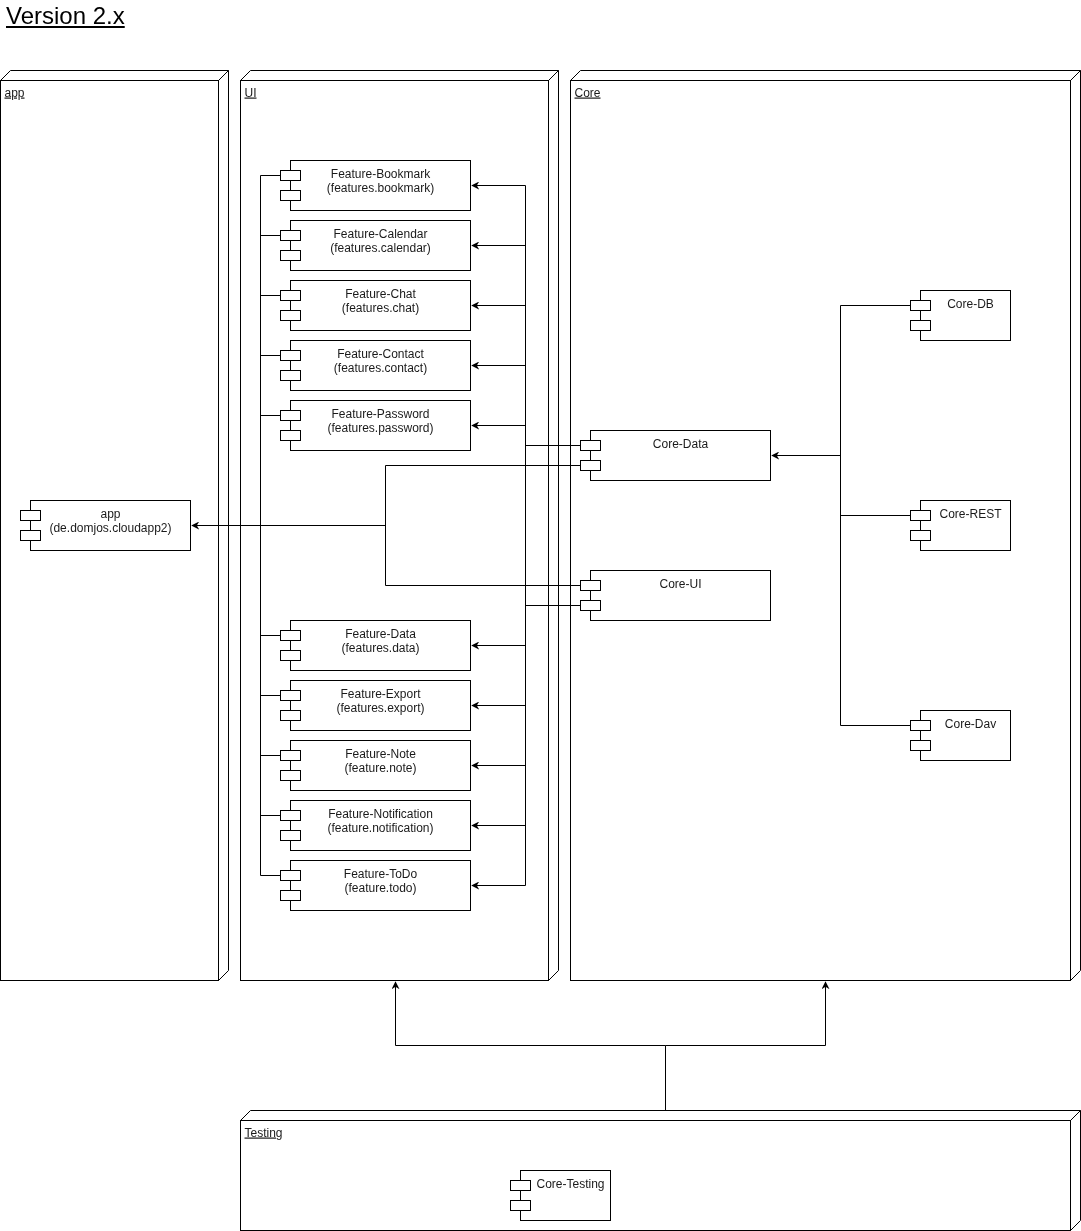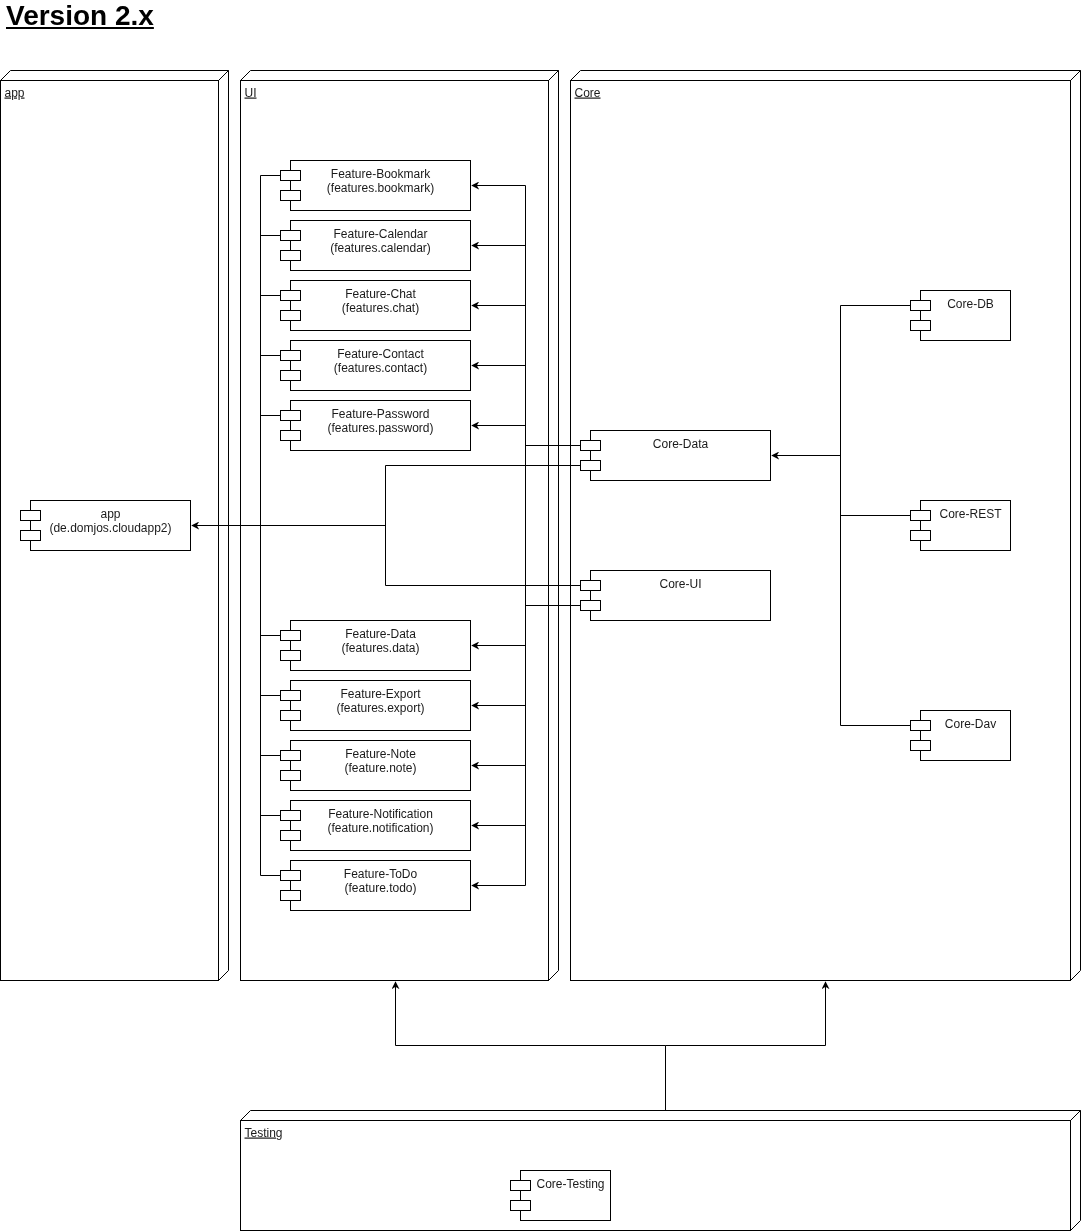--- a/index.html
+++ b/index.html
@@ -1,18 +1,18 @@
 <!DOCTYPE html>
 <html><head>
 <meta charset="utf-8">
 <style>
   html, body { margin: 0; padding: 0; background: #ffffff; }
   body { width: 1081px; height: 1231px; position: relative; overflow: hidden;
          font-family: "Liberation Sans", sans-serif; color: #000; }
-  #title { position: absolute; left: 6px; top: 0px; font-size: 28px; font-weight: bold;
+  #title { position: absolute; left: 6px; top: 0px; font-size: 24px; font-weight: normal;
            text-decoration: underline; margin: 0; line-height: 32px; }
   svg#diagram { position: absolute; left: 0; top: 0; }
   svg text { font-family: "Liberation Sans", sans-serif; font-size: 12px; fill: #1a1a1a; }
   .node-label { text-decoration: underline; }
 </style>
 </head>
 <body>
 
 <h1 id="title">Version 2.x</h1>
 

